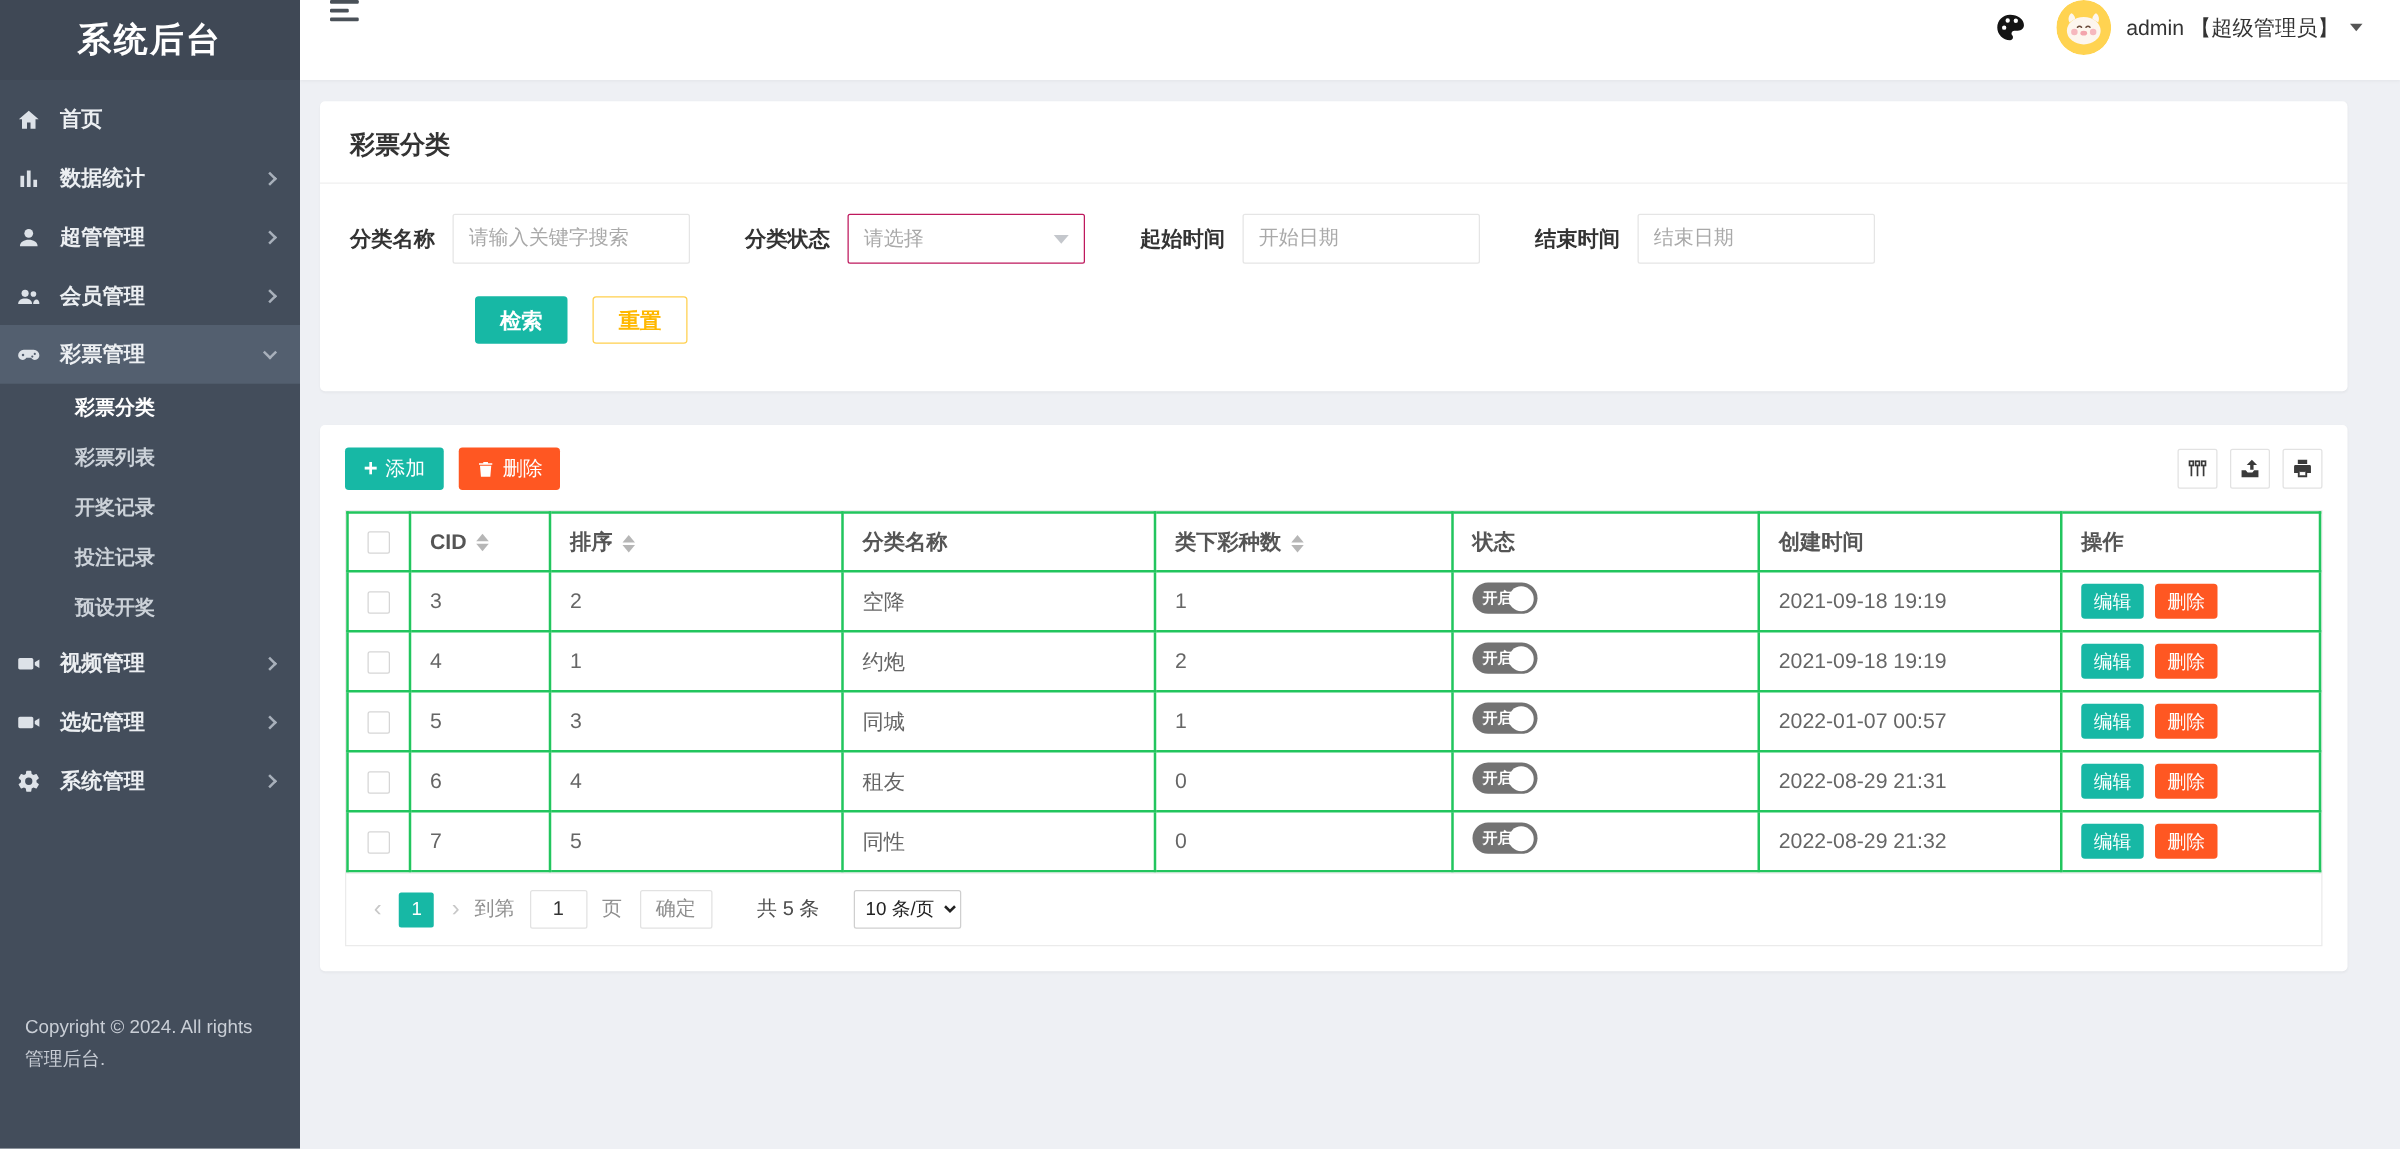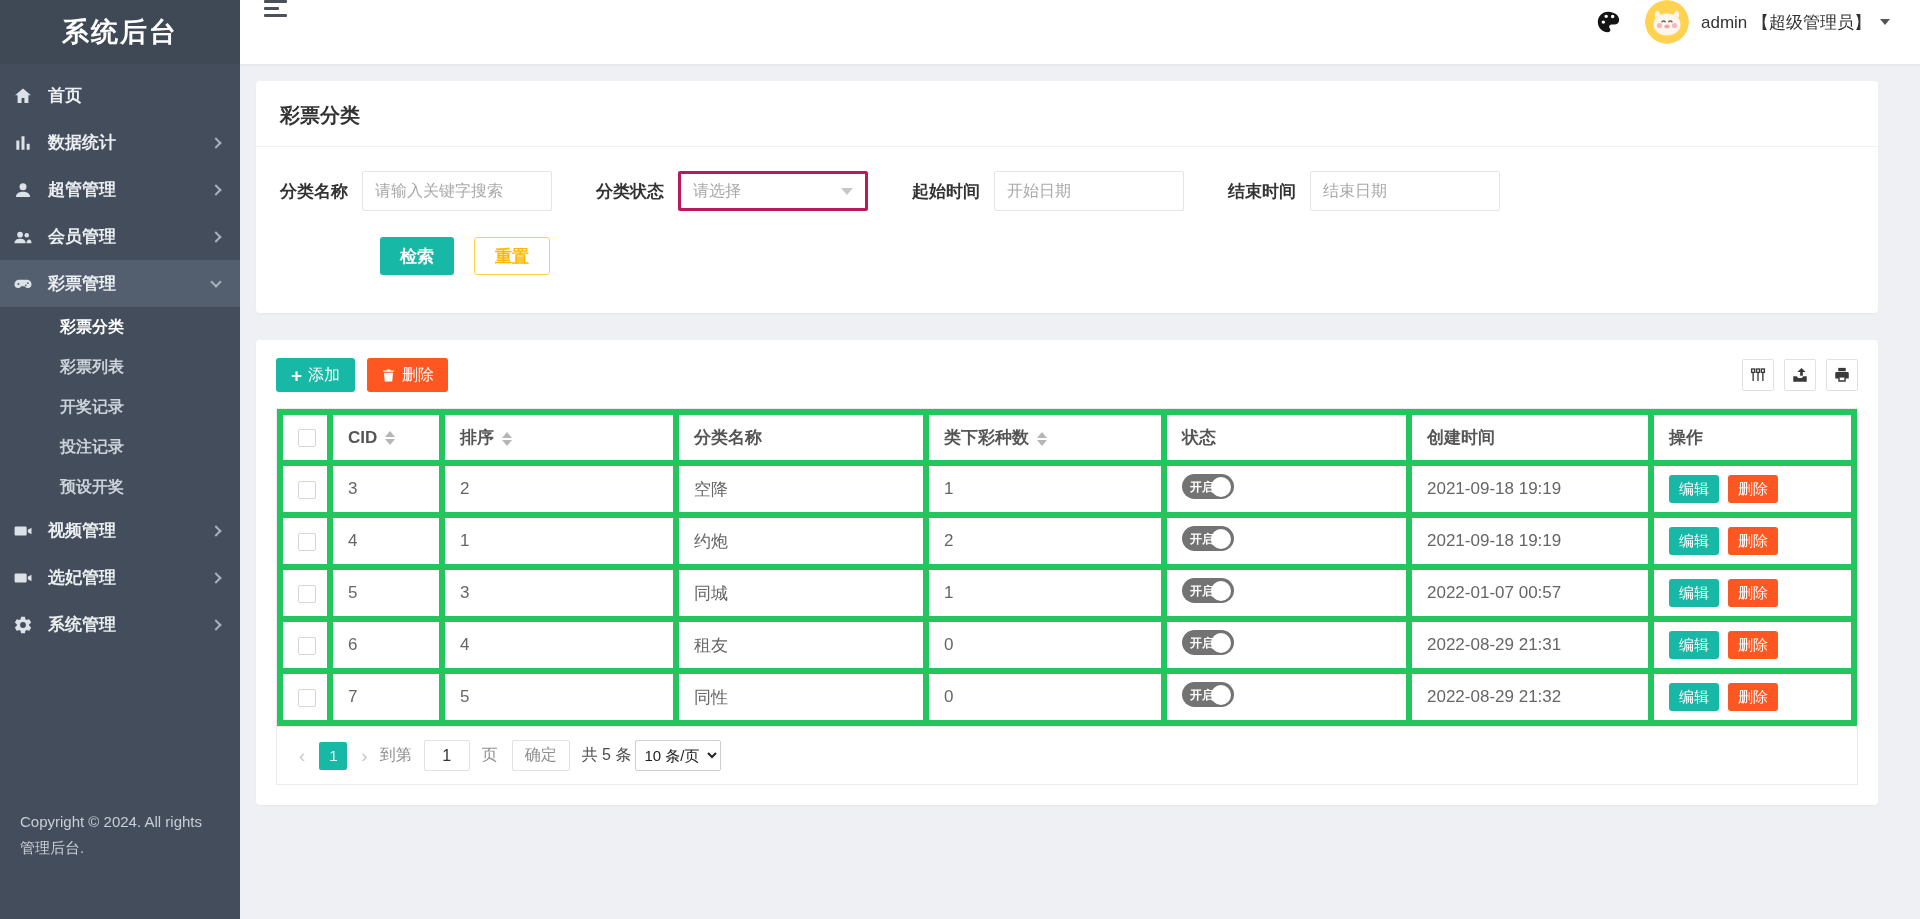--- a/index.html
+++ b/index.html
@@ -42,41 +42,41 @@
   .card { background:#fff; border-radius:4px; box-shadow:0 1px 2px rgba(0,0,0,.04); }
 
   
   .card-filter { margin-bottom:27px; padding-bottom:38px; }
   .card-title { padding:21px 24px 17px; font-size:20px; font-weight:bold; color:#333; border-bottom:1px solid #f0f0f0; }
   .filter-row { display:flex; align-items:center; padding:24px 24px 0; }
   .f-group { display:flex; align-items:center; margin-right:44px; }
   .f-label { font-size:17px; font-weight:bold; color:#333; margin-right:14px; white-space:nowrap; }
   .f-input { width:190px; height:40px; border:1px solid #e5e5e5; border-radius:2px; padding:0 12px; font-size:16px; color:#333; outline:none; font-family:inherit; }
   .f-input::placeholder { color:#a9a9a9; }
-  .f-select { width:190px; height:40px; border:3px solid #be185d; border-radius:2px; padding:0 12px; font-size:16px; color:#a9a9a9; display:flex; align-items:center; justify-content:space-between; cursor:pointer; background:#fff; }
+  .f-select { width:190px; height:40px; border:1px solid #be185d; border-radius:2px; padding:0 12px; font-size:16px; color:#a9a9a9; display:flex; align-items:center; justify-content:space-between; cursor:pointer; background:#fff; }
   .sel-caret { width:0; height:0; border-left:6px solid transparent; border-right:6px solid transparent; border-top:7px solid #c4c7cc; }
   .filter-actions { display:flex; margin-top:26px; padding-left:124px; }
   .btn { border:none; cursor:pointer; font-family:inherit; }
   .btn-search { background:#17b8a5; color:#fff; height:38px; padding:0 20px; border-radius:3px; font-size:17px; font-weight:bold; margin-right:20px; }
   .btn-reset { background:#fff; color:#ffb800; border:1px solid #ffcf4d; height:38px; padding:0 20px; border-radius:3px; font-size:17px; font-weight:bold; }
 
   
   .card-table { padding-bottom:20px; }
   .table-toolbar { display:flex; align-items:center; padding:18px 20px 16px; }
   .btn-add { background:#17b8a5; color:#fff; height:34px; padding:0 15px; border-radius:3px; font-size:16px; display:inline-flex; align-items:center; margin-right:12px; }
   .btn-add .plus { font-size:19px; margin-right:6px; font-weight:bold; line-height:1; }
   .btn-del { background:#ff5722; color:#fff; height:34px; padding:0 14px; border-radius:3px; font-size:16px; display:inline-flex; align-items:center; }
   .btn-del svg { width:15px; height:15px; margin-right:6px; }
   .toolbar-right { margin-left:auto; display:flex; }
   .tool-icon-btn { width:32px; height:32px; border:1px solid #e2e2e2; border-radius:2px; background:#fff; color:#3a3a3a; display:flex; align-items:center; justify-content:center; margin-left:10px; cursor:pointer; }
   .tool-icon-btn svg { width:18px; height:18px; }
 
   .table-box { margin:0 20px; border:1px solid #ebebeb; }
   table { width:100%; border-collapse:collapse; table-layout:fixed; }
-  th, td { border:6px solid #22c55e; font-size:17px; text-align:left; }
+  th, td { border:2px solid #22c55e; font-size:17px; text-align:left; }
   th { color:#555; font-weight:bold; padding:11px 15px; background:#fff; }
   td { color:#666; padding:8px 15px; height:44px; }
   .col-check { width:50px; }
   .col-cid { width:112px; }
   .col-sort { width:234px; }
   .col-name { width:250px; }
   .col-count { width:238px; }
   .col-status { width:245px; }
   .col-created { width:242px; }
   th.center, td.center { text-align:center; }
@@ -90,21 +90,21 @@
   .toggle .knob { position:absolute; right:3px; top:2.5px; width:20px; height:20px; background:#fff; border-radius:50%; }
   .btn-edit { background:#17b8a5; color:#fff; height:28px; padding:0 10px; border-radius:3px; font-size:15px; margin-right:9px; }
   .btn-rowdel { background:#ff5722; color:#fff; height:28px; padding:0 10px; border-radius:3px; font-size:15px; }
 
   .pagination { border-top:1px solid #ebebeb; padding:13px 16px; display:flex; align-items:center; font-size:16px; color:#8f8f8f; }
   .pg-arrow { color:#c8c8c8; font-size:19px; padding:0 6px; cursor:pointer; line-height:1; }
   .pg-page { min-width:28px; height:28px; background:#17b8a5; color:#fff; border-radius:2px; display:flex; align-items:center; justify-content:center; margin:0 8px; font-size:15px; cursor:pointer; }
   .pg-text { margin:0 6px;font-family:Liberation Mono, monospace; }
   .pg-input { width:46px; height:31px; border:1px solid #e2e2e2; border-radius:2px; text-align:center; font-size:16px; color:#333; margin:0 6px; outline:none; font-family:inherit; }
   .pg-confirm { background:#fff; border:1px solid #e2e2e2; border-radius:2px; height:31px; padding:0 12px; color:#8f8f8f; font-size:16px; margin:0 8px; }
-  .pg-total { color:#4d4d4d; margin:0 4px; }
+  .pg-total { color:#4d4d4d; margin:0 28px; }
   .pg-size { height:31px; border:1px solid #cfcfcf; border-radius:2px; font-size:15px; color:#222; padding:0 4px; font-family:inherit; outline:none; background:#fff; }
 </style>
 </head>
 <body>
 
 <div class="app">
 
   <aside class="sidebar">
     <div class="logo">系统后台</div>
     <nav class="menu">

